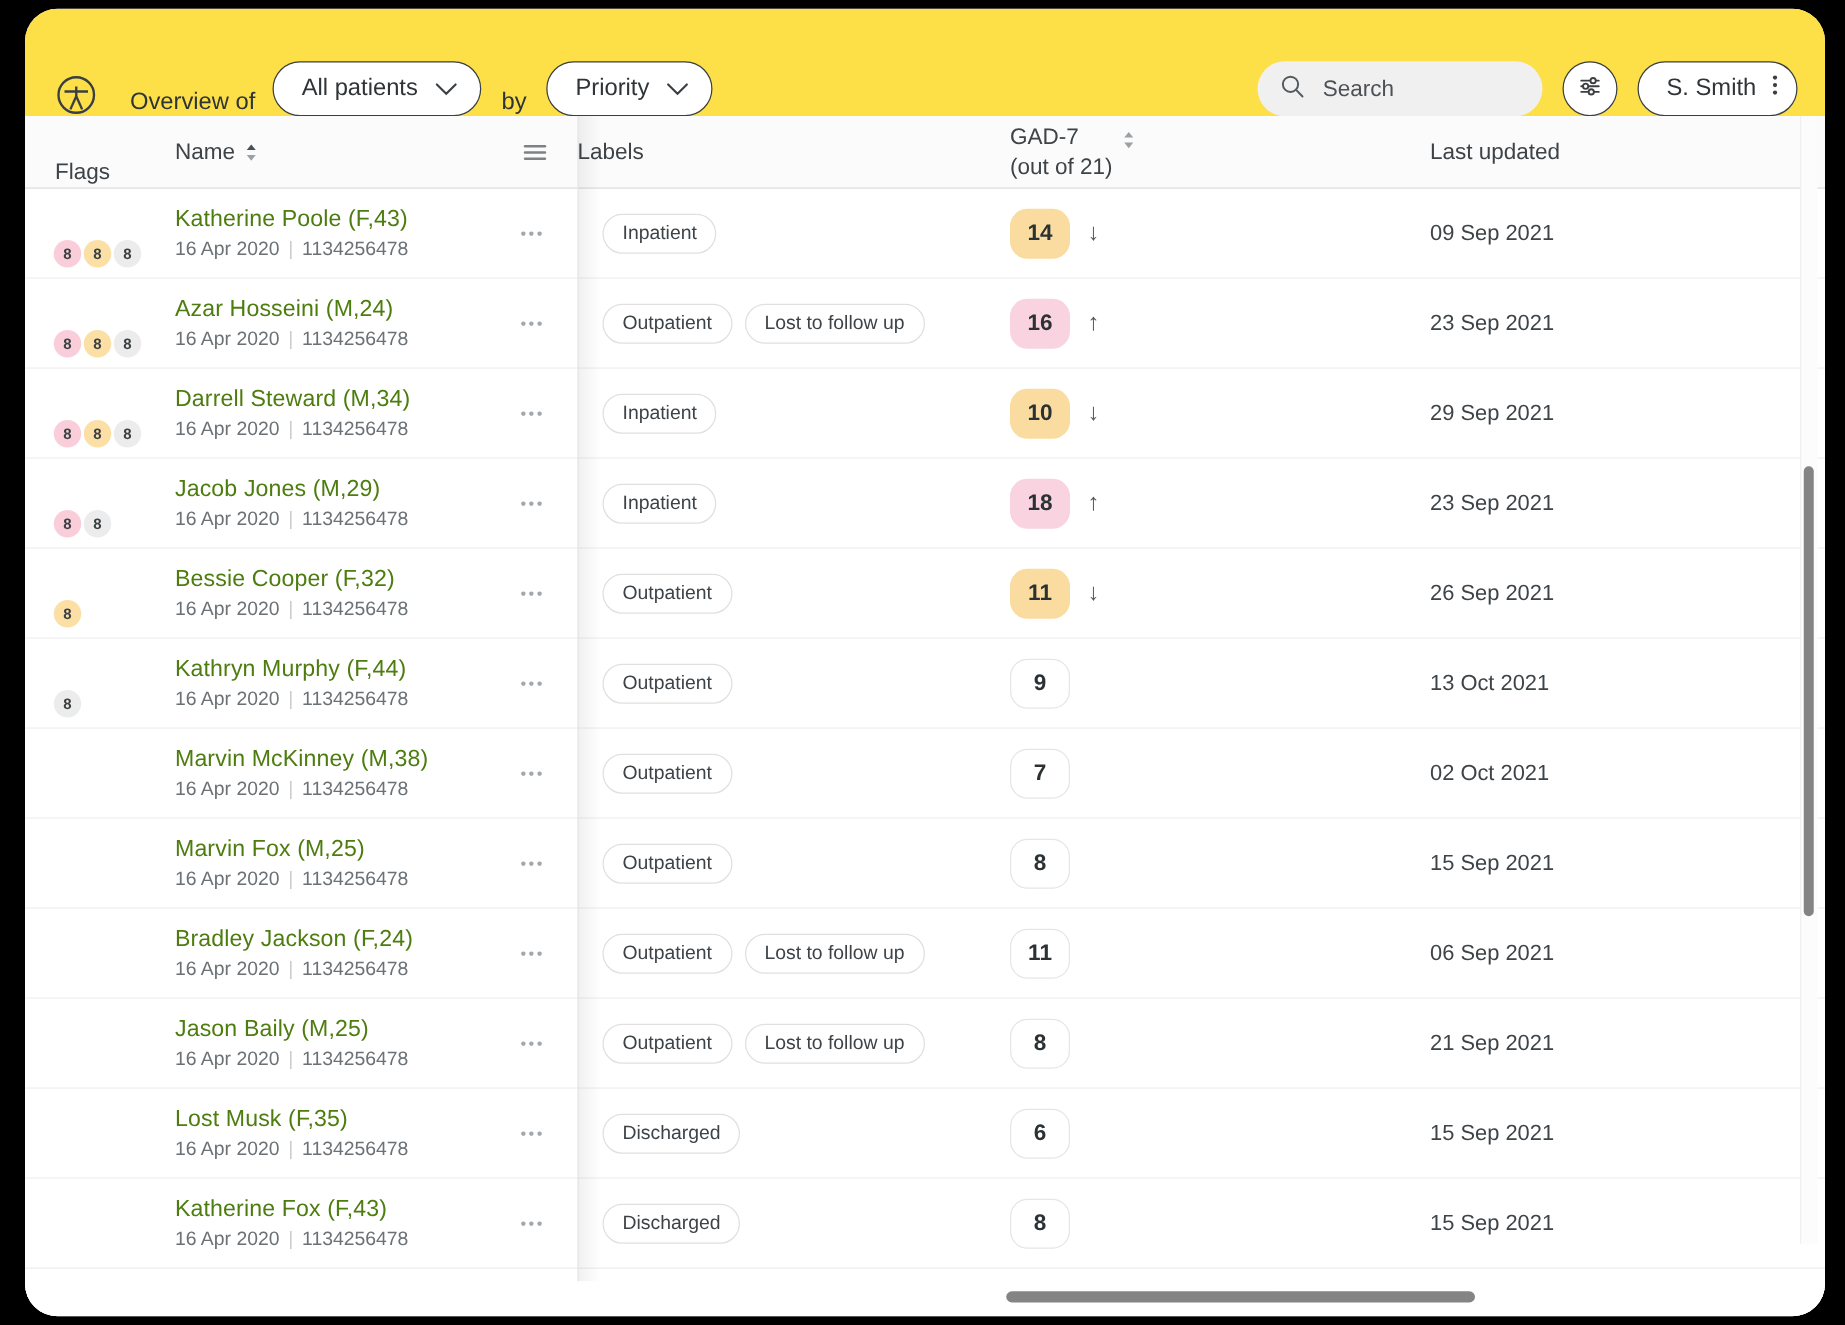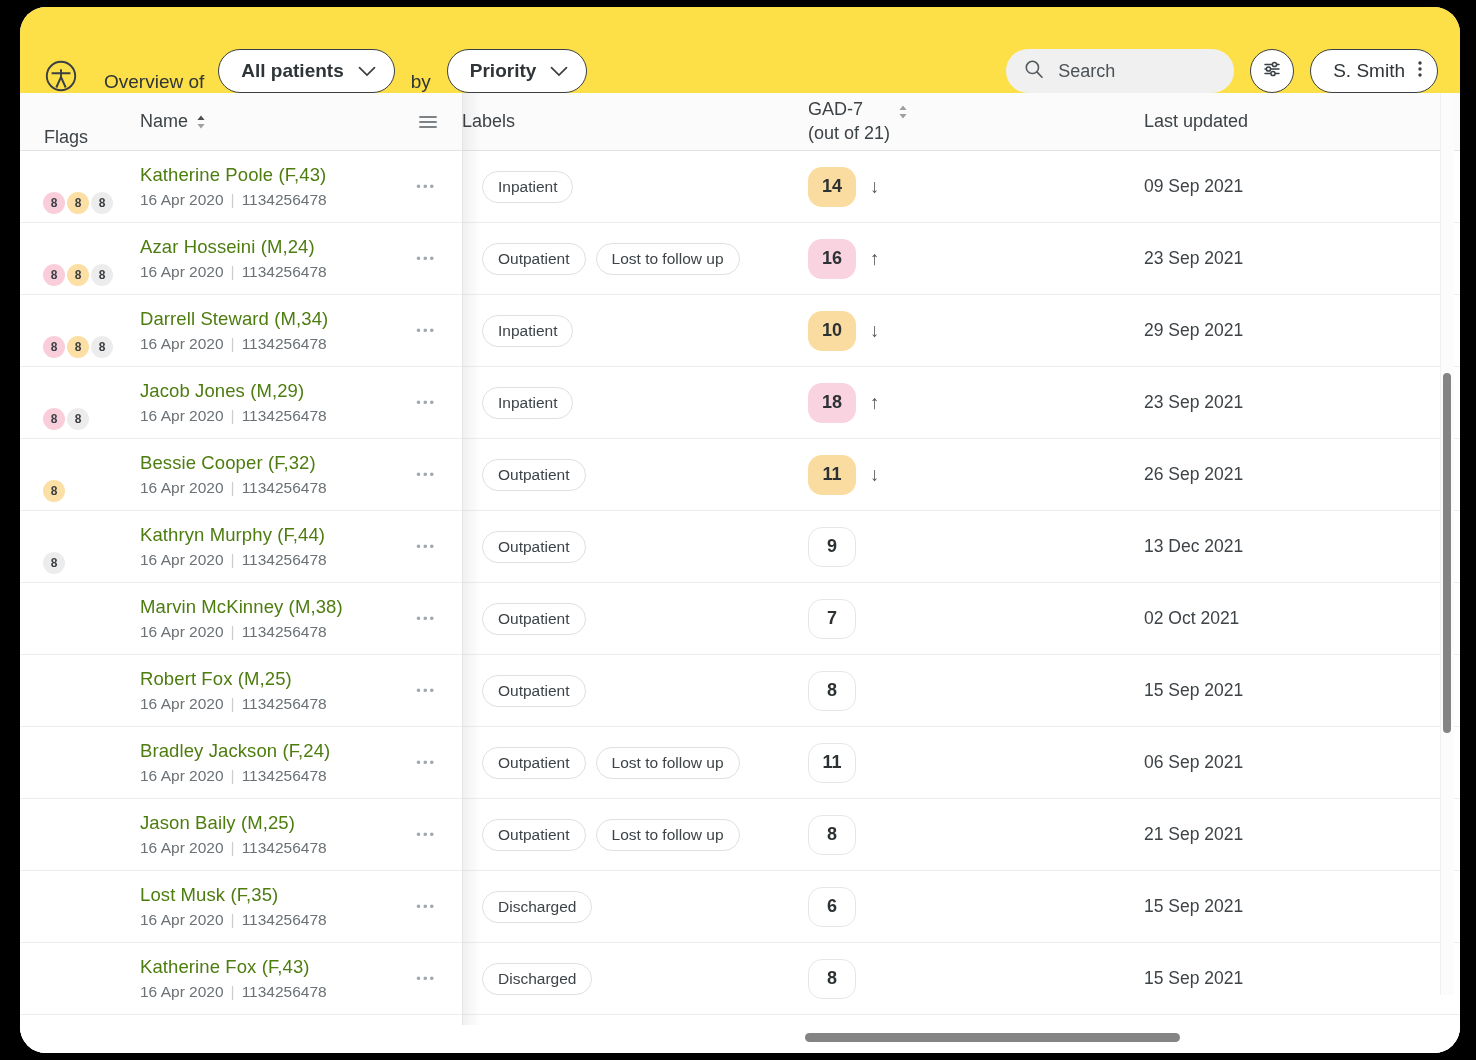--- a/index.html
+++ b/index.html
@@ -53,21 +53,20 @@
     gap: 14px;
     height: 44px;
     padding: 0 18px 0 22px;
     border: 1.4px solid #3a3f43;
     border-radius: 24px;
     background: #ffffff;
     font-size: 19px;
     color: #2f3437;
     cursor: pointer;
     white-space: nowrap;
-    font-weight: bold;
   }
   .pill-select .chev { display: inline-block; line-height: 0; }
 
   .by-label {
     font-size: 19px;
     color: #2f3437;
     margin: 0 16px;
   }
 
   .header-right {
@@ -569,42 +568,42 @@
             <div class="patient-meta"><span>16 Apr 2020</span><span class="sep">|</span><span>1134256478</span></div>
             <div class="row-more" style="font-size: 13px; letter-spacing: 2px; color: rgb(162, 168, 172);">•••</div>
           </div>
           <div class="col-labels labels-cell">
             <span class="label-pill">Outpatient</span>
           </div>
           <div class="col-score score-cell">
             <div class="score-pill plain">9</div>
             <div class="trend"></div>
           </div>
-          <div class="col-updated updated-cell">13 Dec 2021</div>
+          <div class="col-updated updated-cell">13 Oct 2021</div>
         </div>
         <div class="row">
           <div class="col-flags flags-cell"></div>
           <div class="col-name name-cell">
             <div class="patient-name">Marvin McKinney (M,38)</div>
             <div class="patient-meta"><span>16 Apr 2020</span><span class="sep">|</span><span>1134256478</span></div>
             <div class="row-more" style="font-size: 13px; letter-spacing: 2px; color: rgb(162, 168, 172);">•••</div>
           </div>
           <div class="col-labels labels-cell">
             <span class="label-pill">Outpatient</span>
           </div>
           <div class="col-score score-cell">
             <div class="score-pill plain">7</div>
             <div class="trend"></div>
           </div>
           <div class="col-updated updated-cell">02 Oct 2021</div>
         </div>
         <div class="row">
           <div class="col-flags flags-cell"></div>
           <div class="col-name name-cell">
-            <div class="patient-name">Robert Fox (M,25)</div>
+            <div class="patient-name">Marvin Fox (M,25)</div>
             <div class="patient-meta"><span>16 Apr 2020</span><span class="sep">|</span><span>1134256478</span></div>
             <div class="row-more" style="font-size: 13px; letter-spacing: 2px; color: rgb(162, 168, 172);">•••</div>
           </div>
           <div class="col-labels labels-cell">
             <span class="label-pill">Outpatient</span>
           </div>
           <div class="col-score score-cell">
             <div class="score-pill plain">8</div>
             <div class="trend"></div>
           </div>

